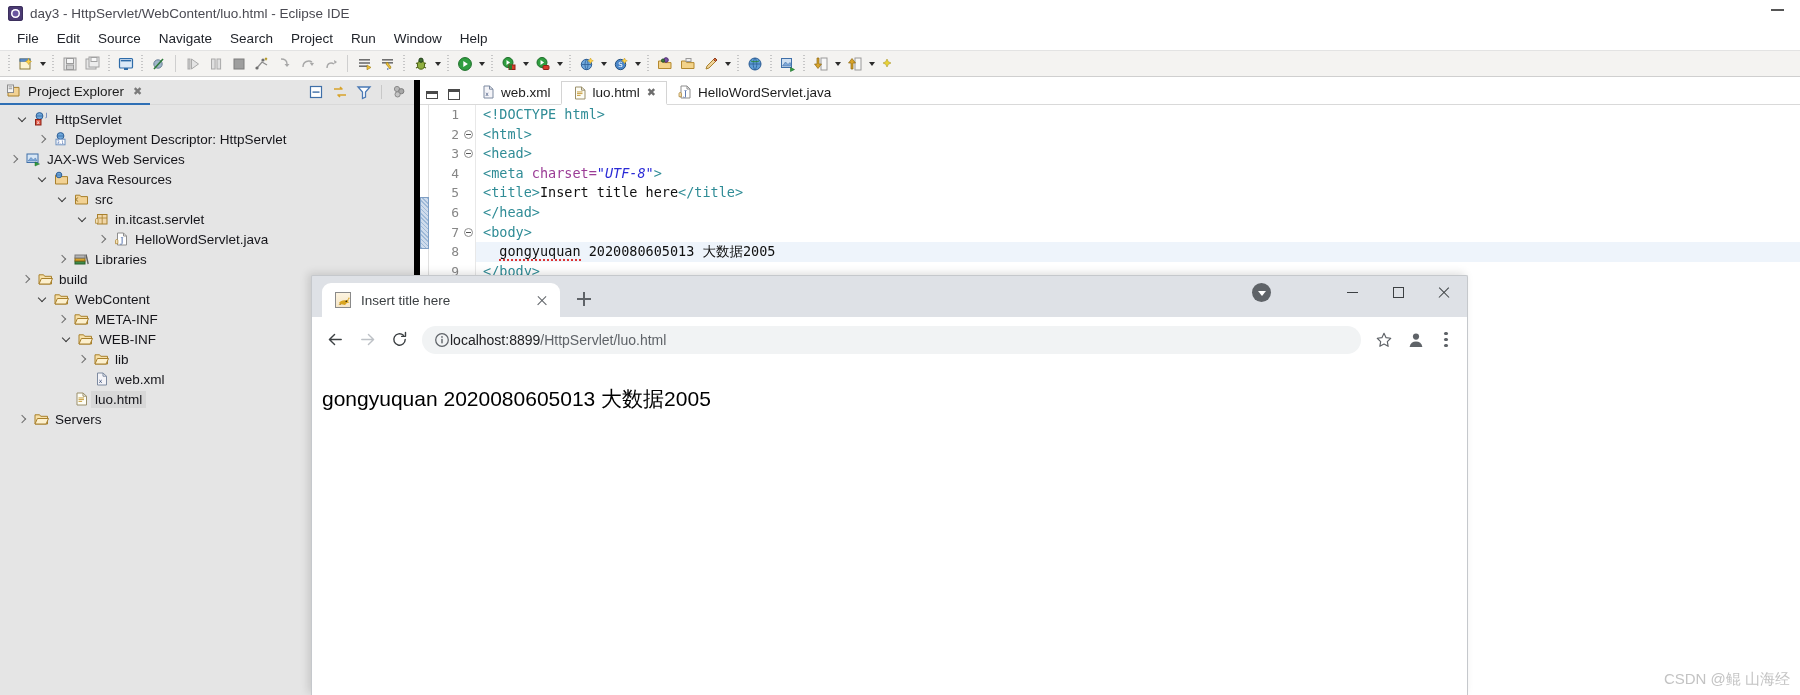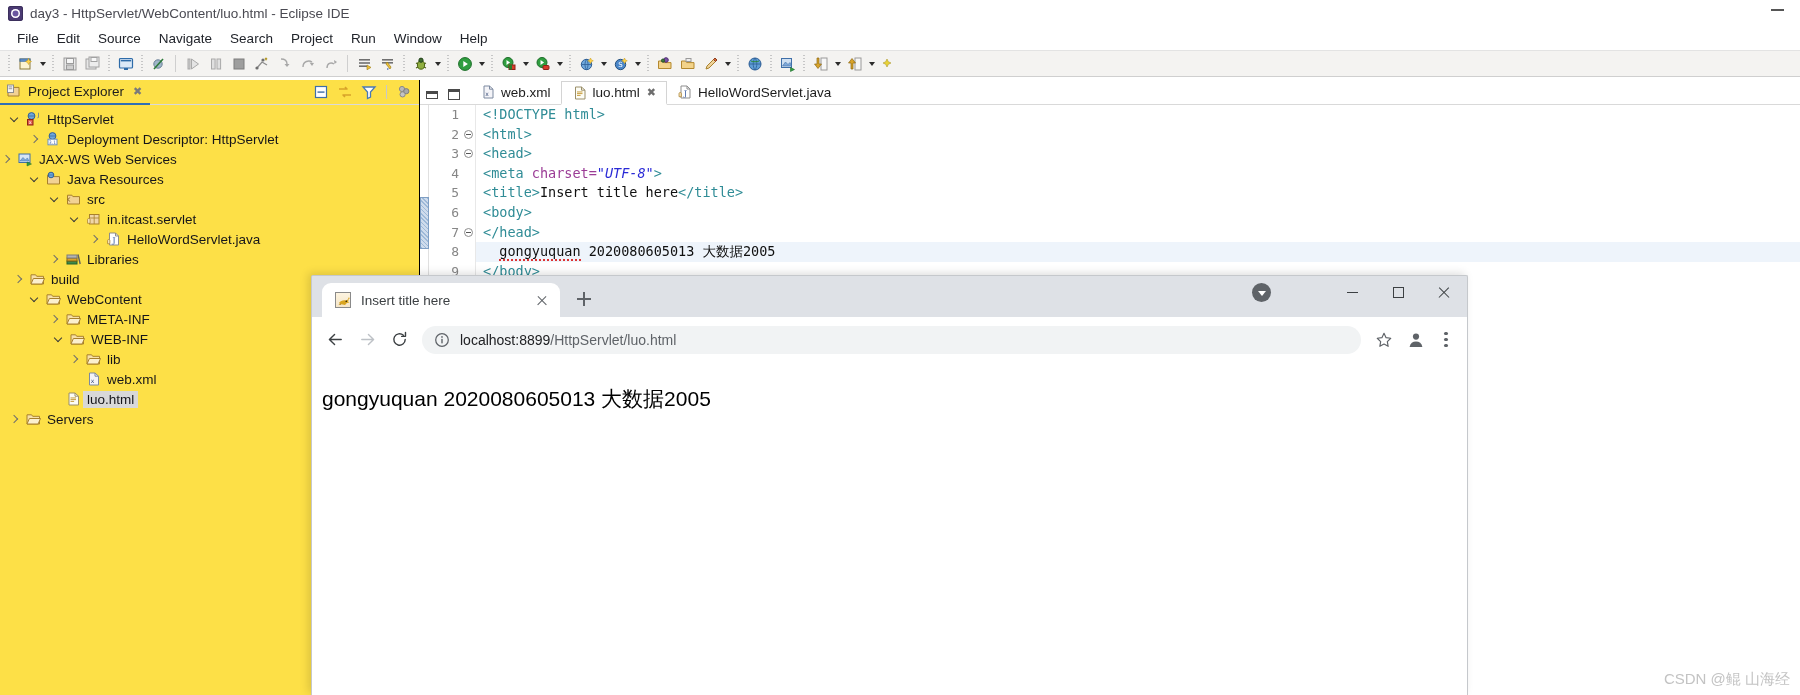--- a/index.html
+++ b/index.html
@@ -62,39 +62,40 @@
   .tb-arrow::after{
     content:""; border-left:3.5px solid transparent; border-right:3.5px solid transparent;
     border-top:4px solid #2b2b2b;
   }
   .ico { width:16px; height:16px; display:block; }
 
   
   .workbench { position:absolute; left:0; right:0; top:80px; bottom:0; display:flex; }
 
   
-  .explorer { width:420px; flex:0 0 420px; background:#fde047; position:relative;
-              border-right:1px solid #000000; }
+  .explorer { width:420px; flex:0 0 420px; background:#e5e5e5; position:relative;
+              border-right:6px solid #000000; }
   .view-tabbar { height:25px; display:flex; align-items:center; position:relative;
                  border-bottom:1px solid #d9d9d9; }
   .view-tab {
     display:flex; align-items:center; gap:6px; padding:0 8px 0 6px; height:25px;
     border-bottom:2px solid #2f6fb5;
   }
   .view-tab .vt-label { font-size:13.5px; color:#1d1d1d; }
   .vt-close { font-size:11px; color:#7a7a7a; margin-left:3px; }
   .view-actions { position:absolute; right:6px; top:3px; display:flex;
                   align-items:center; gap:6px; }
   .va-btn { width:18px; height:18px; display:flex; align-items:center; justify-content:center; }
   .va-sep { width:1px; height:14px; background:#c8c8c8; margin:0 2px; }
 
   .tree { padding-top:4px; font-size:13.5px; }
   .trow {
     height:20px; display:flex; align-items:center; gap:5px; white-space:nowrap;
     padding-right:6px;
+    margin-left:8px;
   }
   .trow.sel .tlabel { background:#d8d8d8; padding:1px 4px; margin:-1px -4px; }
   .twist { width:12px; height:12px; flex:0 0 auto; display:flex;
            align-items:center; justify-content:center; }
   .twist.none { visibility:hidden; }
   .chev-r::after{ content:""; width:5px; height:5px; border-right:1.4px solid #6e6e6e;
     border-bottom:1.4px solid #6e6e6e; transform:rotate(-45deg); display:block; }
   .chev-d::after{ content:""; width:5px; height:5px; border-right:1.4px solid #3a3a3a;
     border-bottom:1.4px solid #3a3a3a; transform:rotate(45deg); display:block;
     margin-top:-2px; }
@@ -191,21 +192,21 @@
     justify-content:center; }
   .c-profile-pill::after{ content:""; border-left:4px solid transparent;
     border-right:4px solid transparent; border-top:5px solid #fff; margin-top:1px; }
 
   .c-toolbar { height:45px; background:#ffffff; display:flex; align-items:center;
                padding:0 8px; gap:2px; }
   .c-navbtn { width:30px; height:30px; display:flex; align-items:center;
               justify-content:center; }
   .c-omnibox {
     flex:1 1 auto; height:28px; background:#f1f3f4; border-radius:14px;
-    display:flex; align-items:center; padding:0 12px; gap:10px; margin:0 6px;
+    display:flex; align-items:center; padding:0 12px; margin:0 6px;
     min-width:0;
   }
   .c-url { font-size:14px; color:#202124; white-space:nowrap; overflow:hidden;
            text-overflow:ellipsis; }
   .c-url .dim { color:#5f6368; }
   .c-star { width:30px; height:30px; display:flex; align-items:center;
             justify-content:center; }
   .c-avatar { width:30px; height:30px; display:flex; align-items:center;
               justify-content:center; }
   .c-kebab { width:26px; height:30px; display:flex; flex-direction:column;
@@ -749,22 +750,22 @@
           <div class="fline"></div>
           <div class="fline"></div>
           <div class="fline"></div>
         </div>
         <div class="code-lines">
           <div class="cline"><span class="tag">&lt;!DOCTYPE html&gt;</span></div>
           <div class="cline"><span class="tag">&lt;html&gt;</span></div>
           <div class="cline"><span class="tag">&lt;head&gt;</span></div>
           <div class="cline"><span class="tag">&lt;meta </span><span class="attr">charset=</span><span class="str">"UTF-8"</span><span class="tag">&gt;</span></div>
           <div class="cline"><span class="tag">&lt;title&gt;</span><span class="txt">Insert title here</span><span class="tag">&lt;/title&gt;</span></div>
+          <div class="cline"><span class="tag">&lt;/head&gt;</span></div>
           <div class="cline"><span class="tag">&lt;body&gt;</span></div>
-          <div class="cline"><span class="tag">&lt;/head&gt;</span></div>
           <div class="cline cur"><span class="txt">  </span><span class="txt misspell">gongyuquan</span><span class="txt"> 2020080605013 大数据2005</span></div>
           <div class="cline"><span class="tag">&lt;/body&gt;</span></div>
           <div class="cline"><span class="tag">&lt;/html&gt;</span></div>
         </div>
       </div>
     </div>
   </div>
 </div>
 
 <div id="chrome">

